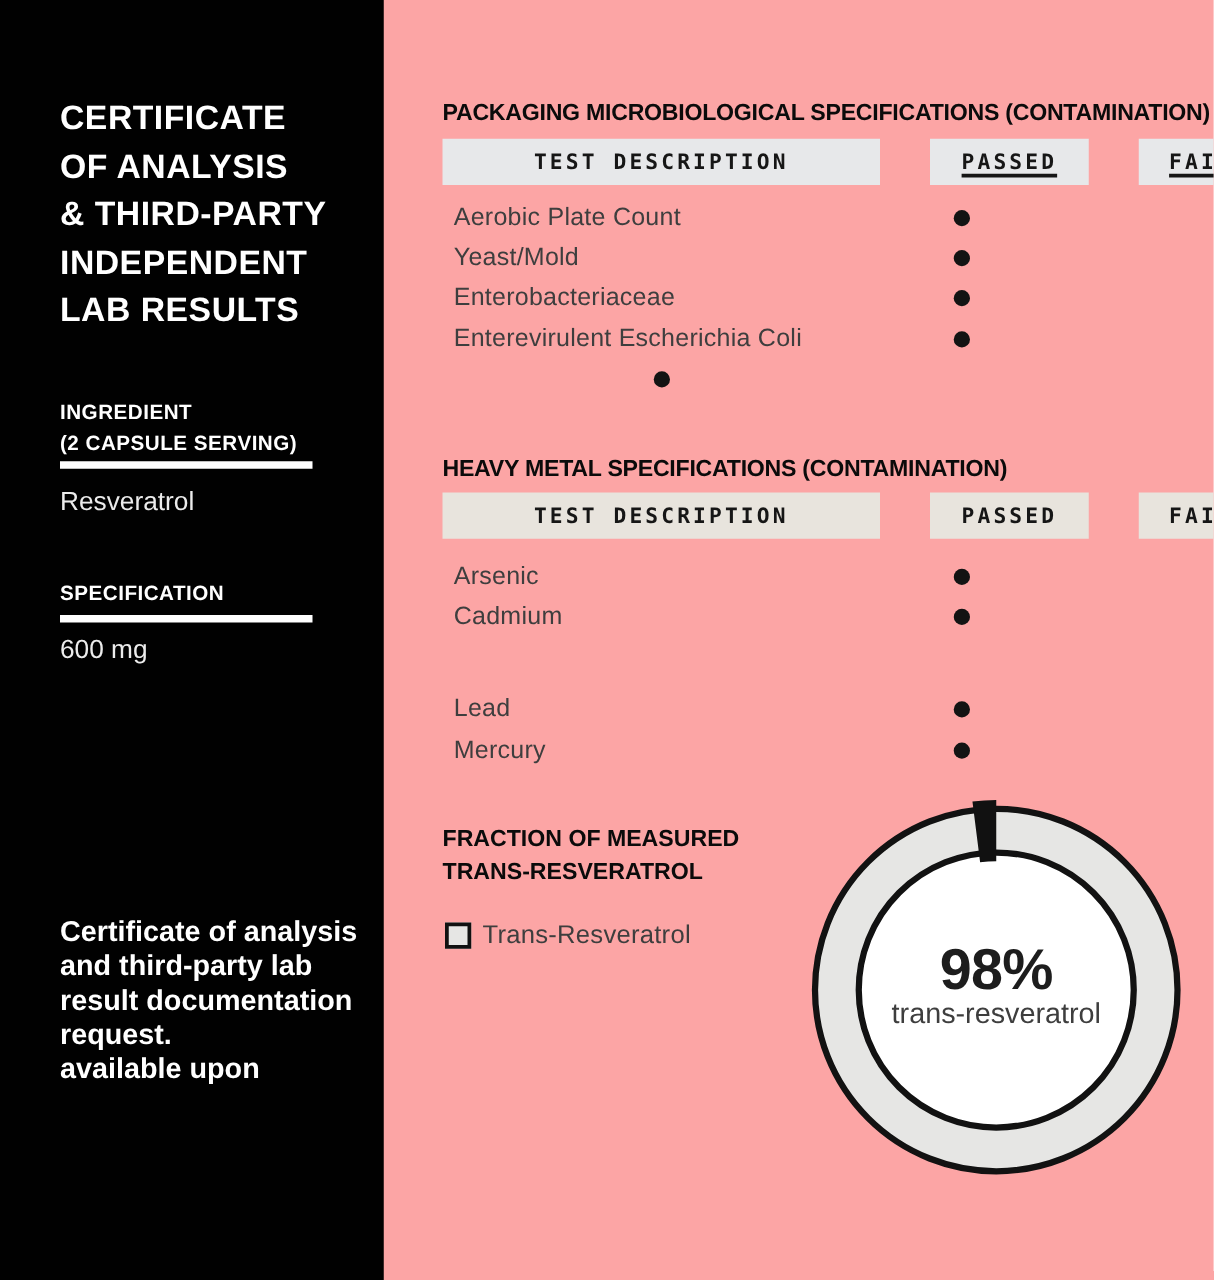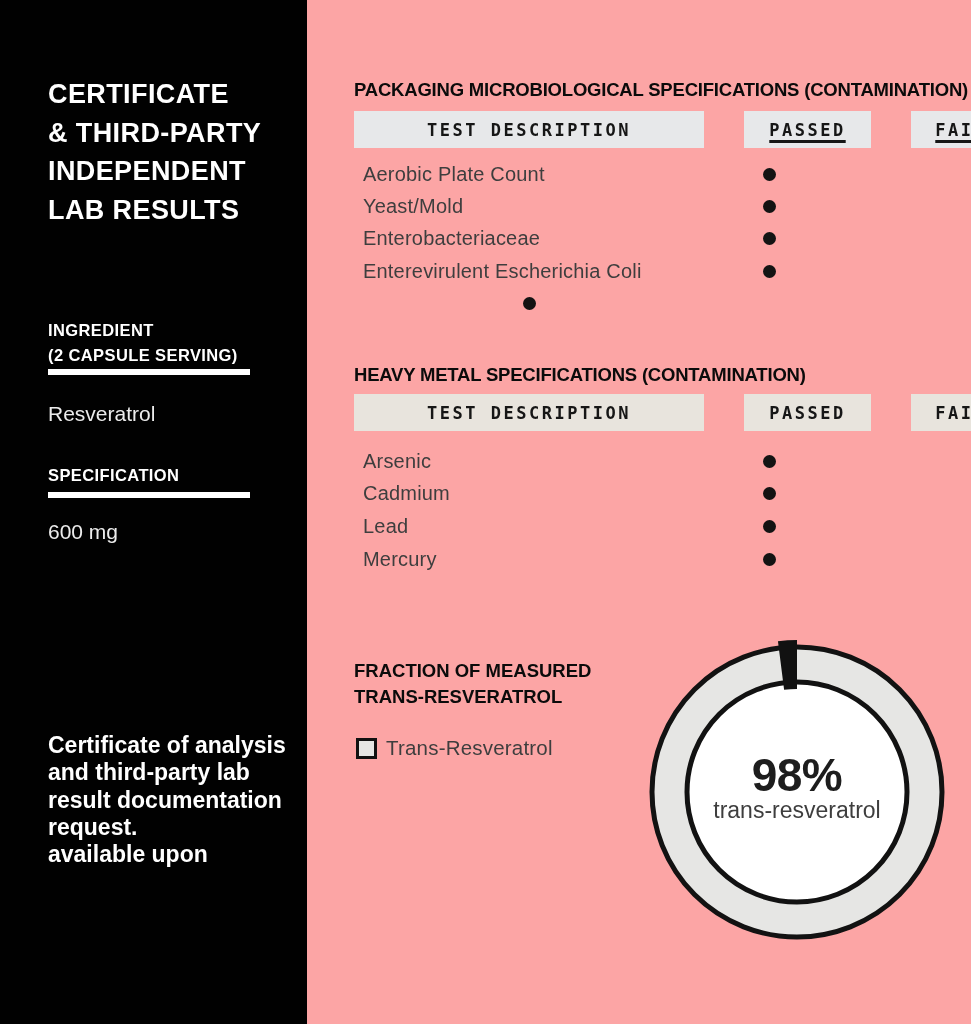--- a/index.html
+++ b/index.html
@@ -6,21 +6,21 @@
   #page{position:relative;width:971px;height:1024px;background:#fca5a5;overflow:hidden;
         font-family:"Liberation Sans",sans-serif;}
 
   
   #sidebar{position:absolute;left:0;top:0;width:307px;height:1024px;background:#010101;}
   .side-title{position:absolute;left:48px;top:75px;color:#ffffff;font-weight:bold;
               font-size:27px;line-height:38.6px;letter-spacing:.4px;white-space:nowrap;}
   .side-label{position:absolute;left:48px;color:#ffffff;font-weight:bold;
               font-size:16.5px;line-height:25px;letter-spacing:.4px;}
   .rule{position:absolute;left:48px;width:202px;height:6px;background:#ffffff;}
-  .side-value{position:absolute;left:48px;color:#ececec;font-weight:400;font-size:21px;margin-top:12px;}
+  .side-value{position:absolute;left:48px;color:#ececec;font-weight:400;font-size:21px;}
   .footnote{position:absolute;left:48px;top:732px;color:#ffffff;font-weight:bold;
             font-size:23px;line-height:27.3px;white-space:nowrap;}
 
   
   .tbl-title{position:absolute;left:354px;color:#0b0b0b;font-weight:bold;
              font-size:18.5px;letter-spacing:-0.2px;white-space:nowrap;}
   .thead{position:absolute;left:354px;width:614px;height:37px;display:grid;
          grid-template-columns:350px 127px 125px;column-gap:6px;gap:40px;}
   .hcell{display:flex;align-items:center;justify-content:center;
          font-family:"DejaVu Sans Mono",monospace;font-weight:bold;font-size:17px;
@@ -50,20 +50,21 @@
              font-size:23px;color:#3e3e3e;line-height:1;}
 </style>
 </head>
 <body>
 
 <div id="page">
 
   <div id="sidebar">
     <div class="side-title">
       <div>CERTIFICATE</div>
+      <div>OF ANALYSIS</div>
       <div>&amp; THIRD-PARTY</div>
       <div>INDEPENDENT</div>
       <div>LAB RESULTS</div>
     </div>
 
     <div class="side-label" style="top:318px;">
       <div>INGREDIENT</div>
       <div>(2 CAPSULE SERVING)</div>
     </div>
     <div class="rule" style="top:369px;"></div>
@@ -139,21 +140,21 @@
         </div>
       <div class="dotcell"></div>
     </div>
     <div class="trow" style="height:32.6px;">
       <div class="tname">Cadmium</div>
       <div class="dotcell">
           <span class="dot"></span>
         </div>
       <div class="dotcell"></div>
     </div>
-    <div class="trow" style="height:32.6px;">
+    <div class="trow" style="height:32.6px;margin-top:41px;">
       <div class="tname">Lead</div>
       <div class="dotcell">
           <span class="dot"></span>
         </div>
       <div class="dotcell"></div>
     </div>
     <div class="trow" style="height:32.6px;">
       <div class="tname">Mercury</div>
       <div class="dotcell">
           <span class="dot"></span>

